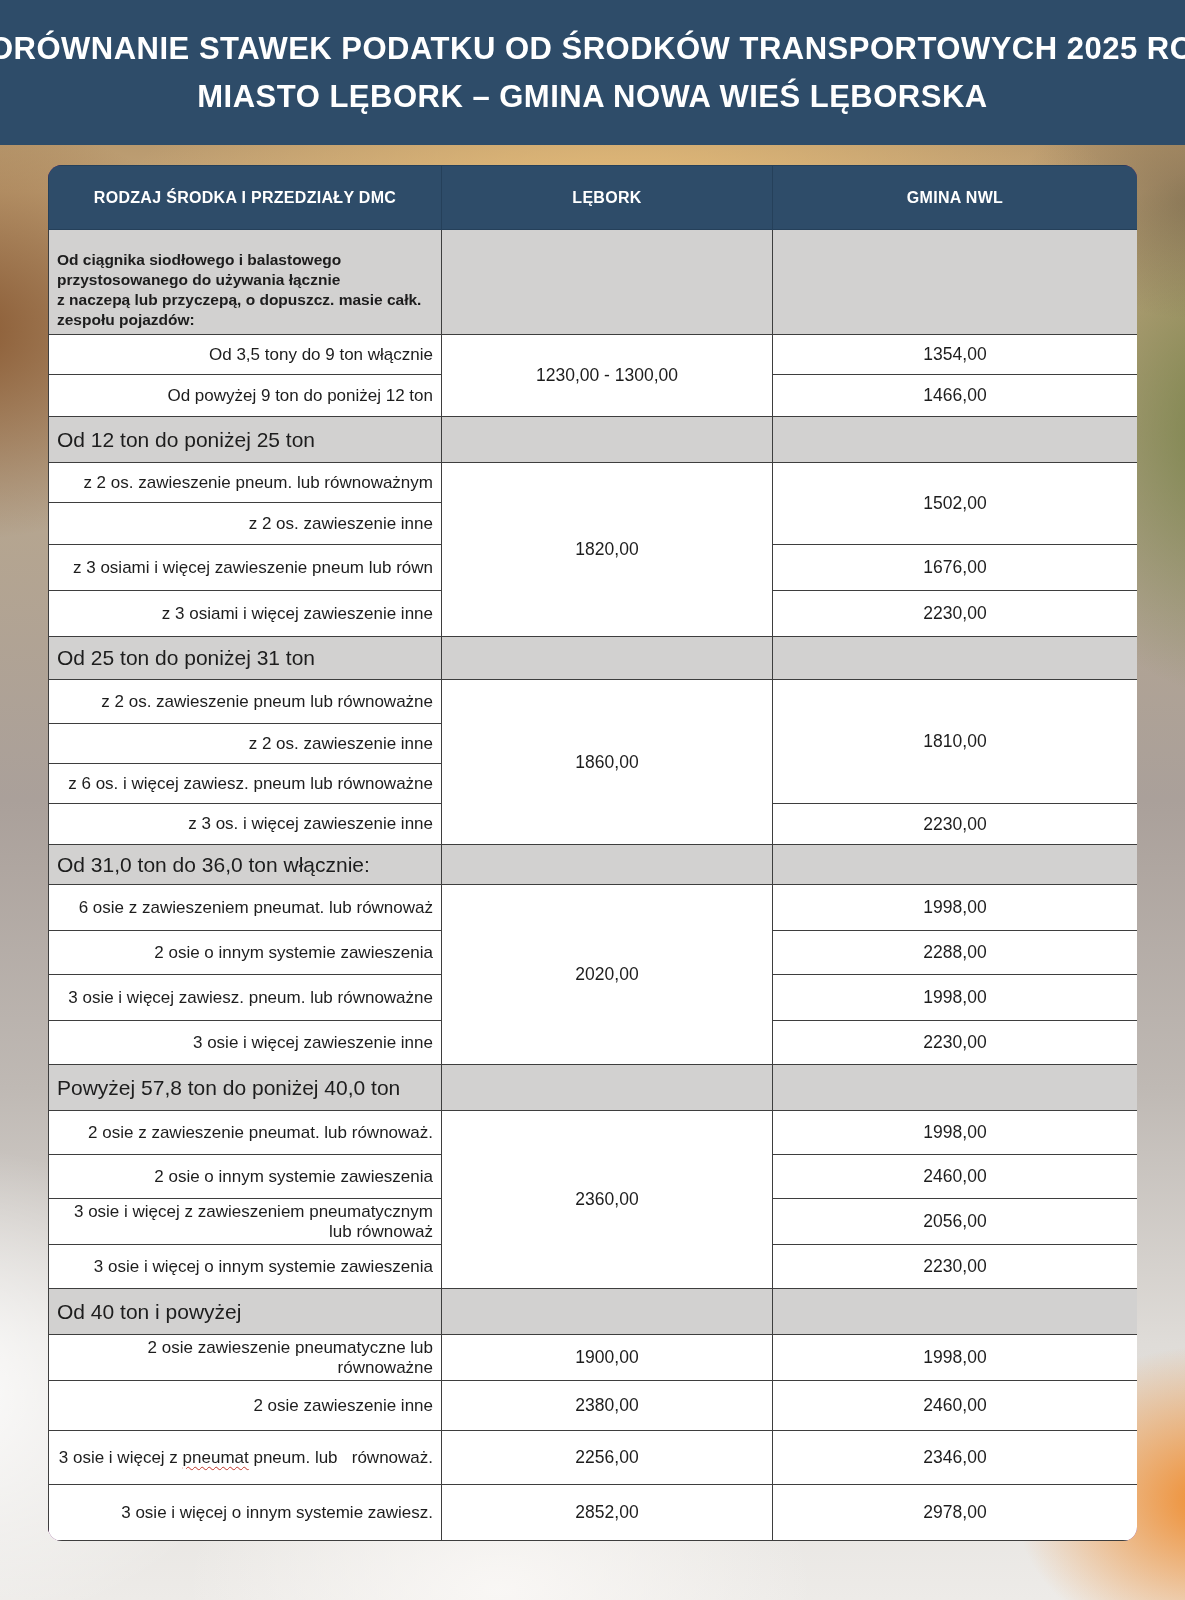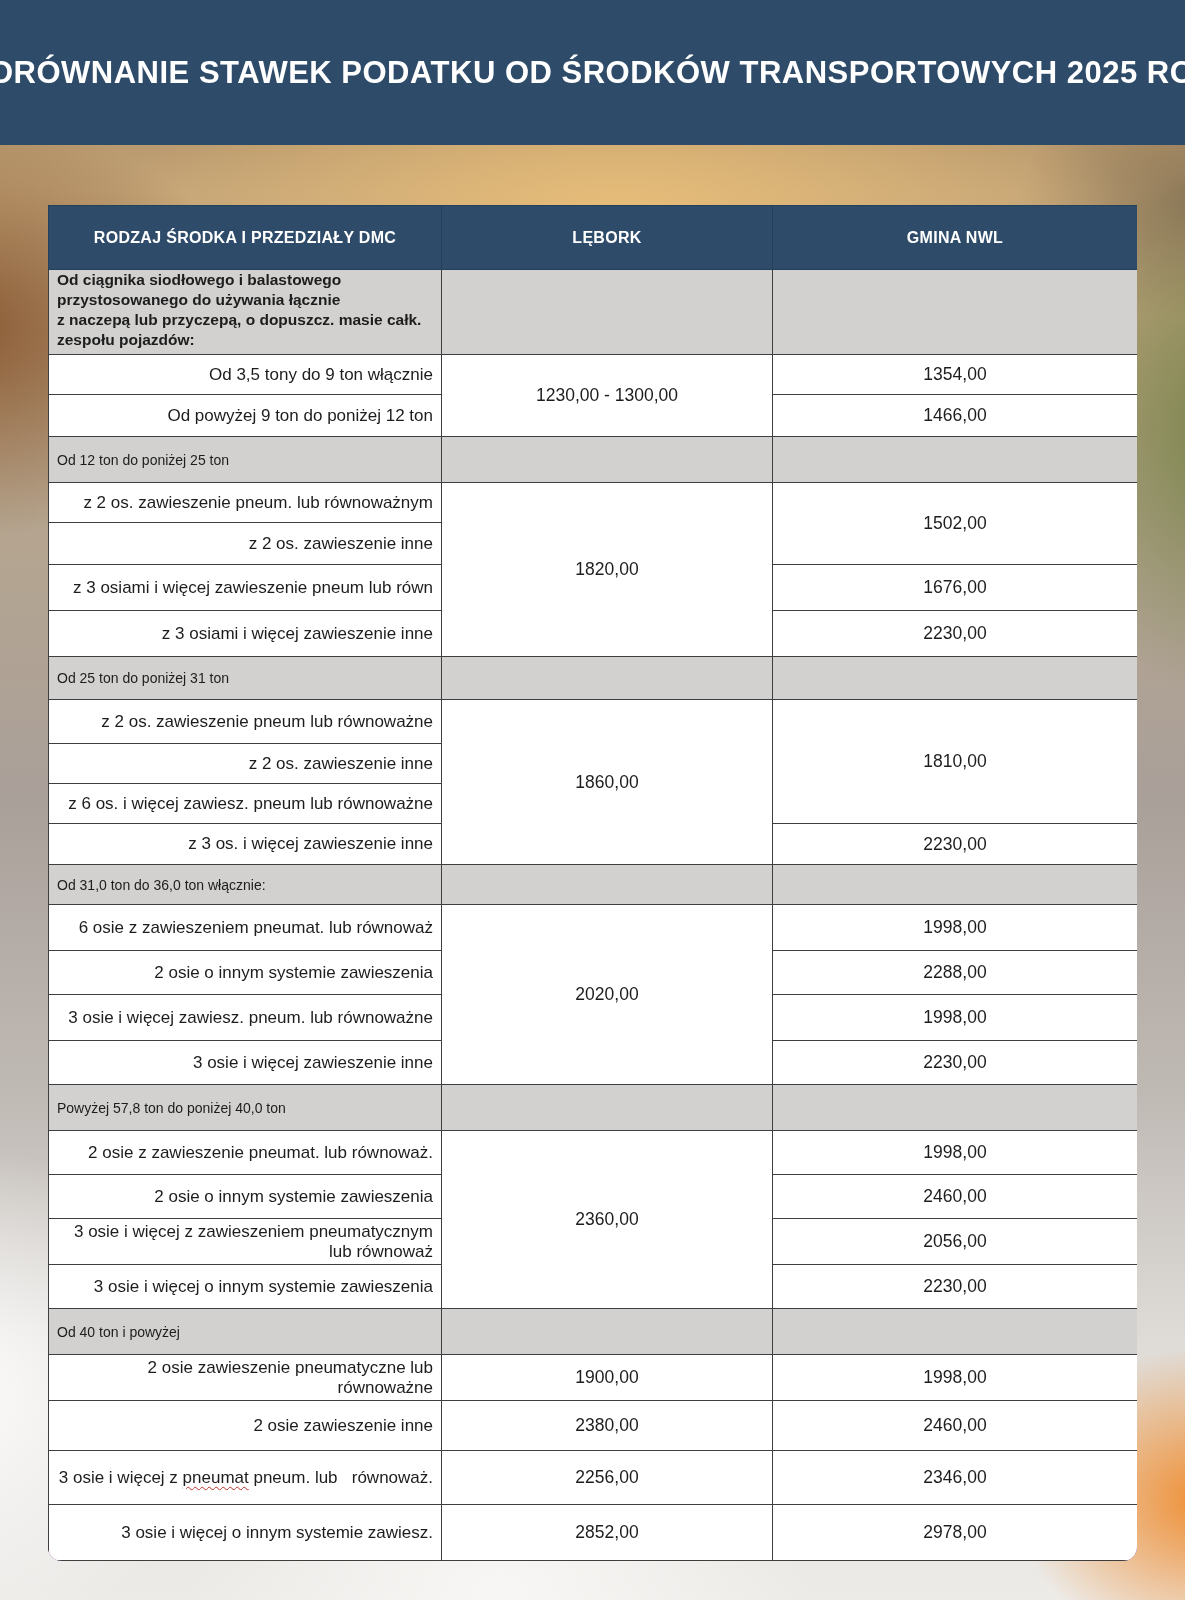--- a/index.html
+++ b/index.html
@@ -22,39 +22,40 @@
     display:flex;flex-direction:column;justify-content:center;align-items:center;
     text-align:center;
   }
   .title-band .line{
     font-size:31px;font-weight:700;letter-spacing:.5px;line-height:48px;white-space:nowrap;
   }
   .table-wrap{
     position:absolute;left:48px;top:165px;width:1089px;
     border-radius:14px;overflow:hidden;
   }
-  table{border-collapse:collapse;table-layout:fixed;width:1089px;background:#701a75;margin-top:40px;}
+  table{border-collapse:collapse;table-layout:fixed;width:1089px;background:#701a75;}
   col.c1{width:393px;} col.c2{width:331px;} col.c3{width:365px;}
   th,td{border:1px solid #3e3e3e;padding:2px 8px;vertical-align:middle;}
   thead th{
     background:#2e4c69;color:#fff;font-size:16px;font-weight:700;
     text-align:center;letter-spacing:.3px;border-color:#25405a;
   }
   td.lbl{font-size:17px;color:#1d1d1d;text-align:right;background:#fff;}
   td.val{font-size:17.5px;color:#1d1d1d;text-align:center;background:#fff;}
-  tr.sec td{background:#d2d1d0;color:#1d1d1d;font-size:14px;text-align:left;}
+  tr.sec td{background:#d2d1d0;color:#1d1d1d;font-size:21px;text-align:left;}
   tr.sec td.first{padding-left:8px;}
-  tr.sec.bold td{font-weight:700;font-size:15.5px;line-height:20px;white-space:pre-line;padding-top:0;padding-bottom:4px;}
+  tr.sec.bold td{font-weight:700;font-size:15.5px;line-height:20px;white-space:pre-line;padding-top:20px;padding-bottom:4px;}
   .misspell{text-decoration:underline wavy #c03226;text-decoration-thickness:1px;text-underline-offset:3px;}
 </style>
 </head>
 <body>
 
 <header class="title-band">
   <div class="line">PORÓWNANIE STAWEK PODATKU OD ŚRODKÓW TRANSPORTOWYCH 2025 ROK</div>
+  <div class="line">MIASTO LĘBORK – GMINA NOWA WIEŚ LĘBORSKA</div>
 </header>
 
 <div class="table-wrap">
 <table>
   <colgroup>
         <col class="c1">
         <col class="c2">
         <col class="c3">
       </colgroup>
   <thead>

